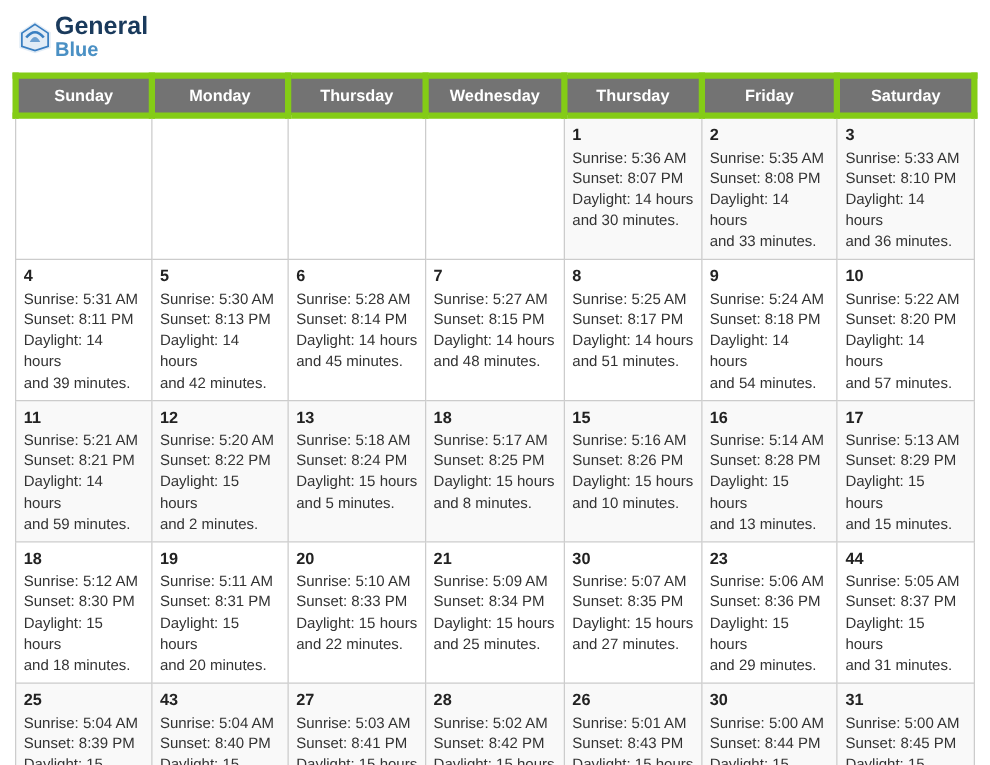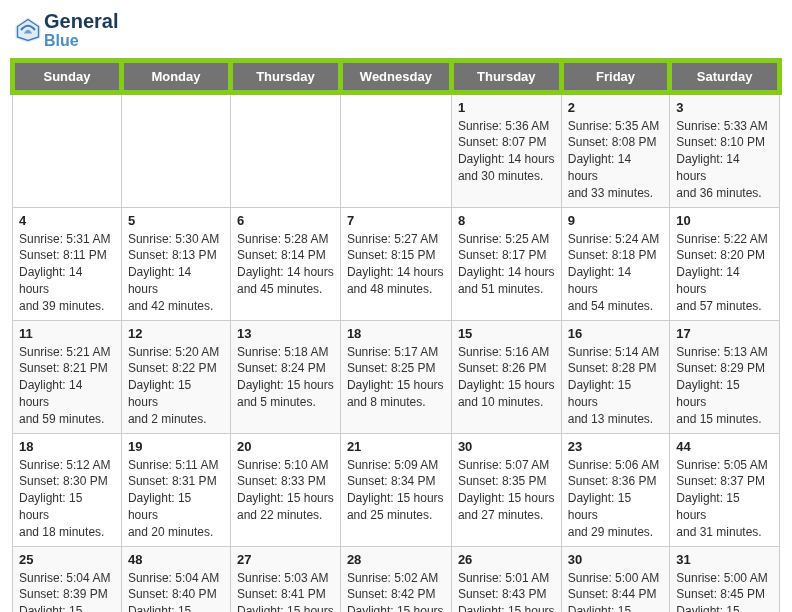--- a/index.html
+++ b/index.html
@@ -221,21 +221,21 @@
           <span class="day-num">44</span>
           <div class="day-info">Sunrise: 5:05 AM<br>Sunset: 8:37 PM<br>Daylight: 15 hours<br>and 31 minutes.</div>
         </td>
       </tr>
       <tr>
         <td>
           <span class="day-num">25</span>
           <div class="day-info">Sunrise: 5:04 AM<br>Sunset: 8:39 PM<br>Daylight: 15 hours<br>and 34 minutes.</div>
         </td>
         <td>
-          <span class="day-num">48</span>
+          <span class="day-num">43</span>
           <div class="day-info">Sunrise: 5:04 AM<br>Sunset: 8:40 PM<br>Daylight: 15 hours<br>and 36 minutes.</div>
         </td>
         <td>
           <span class="day-num">27</span>
           <div class="day-info">Sunrise: 5:03 AM<br>Sunset: 8:41 PM<br>Daylight: 15 hours<br>and 38 minutes.</div>
         </td>
         <td>
           <span class="day-num">28</span>
           <div class="day-info">Sunrise: 5:02 AM<br>Sunset: 8:42 PM<br>Daylight: 15 hours<br>and 39 minutes.</div>
         </td>

